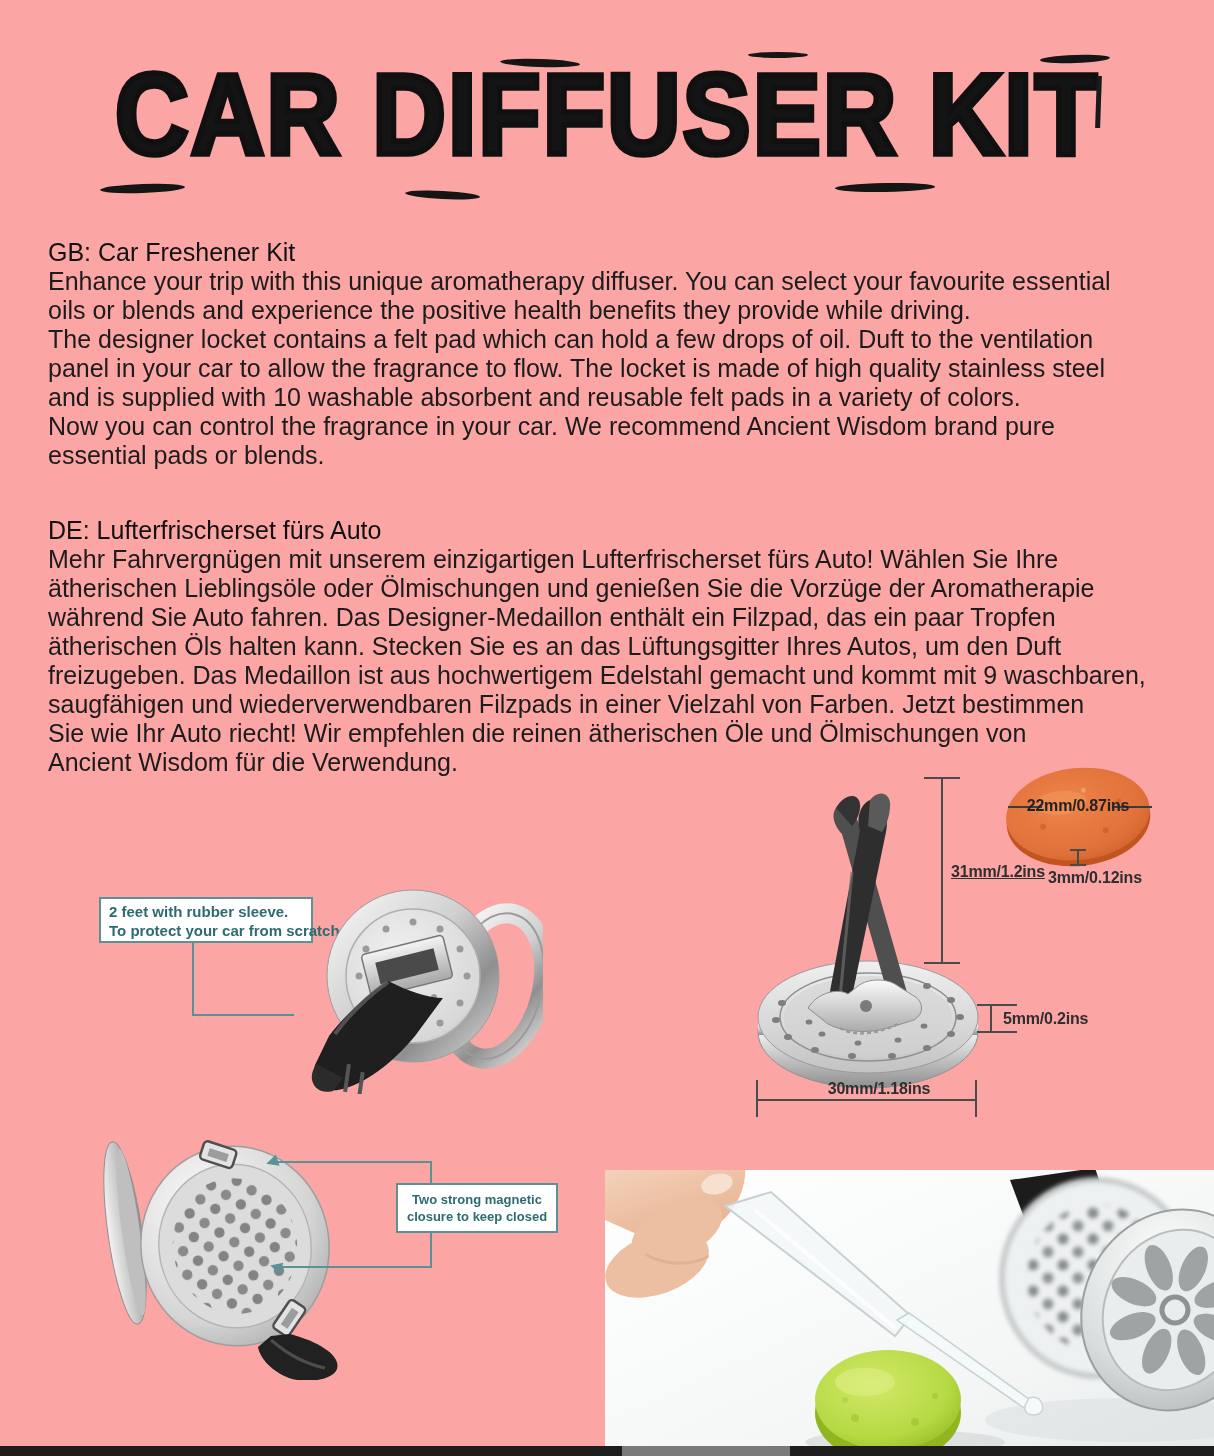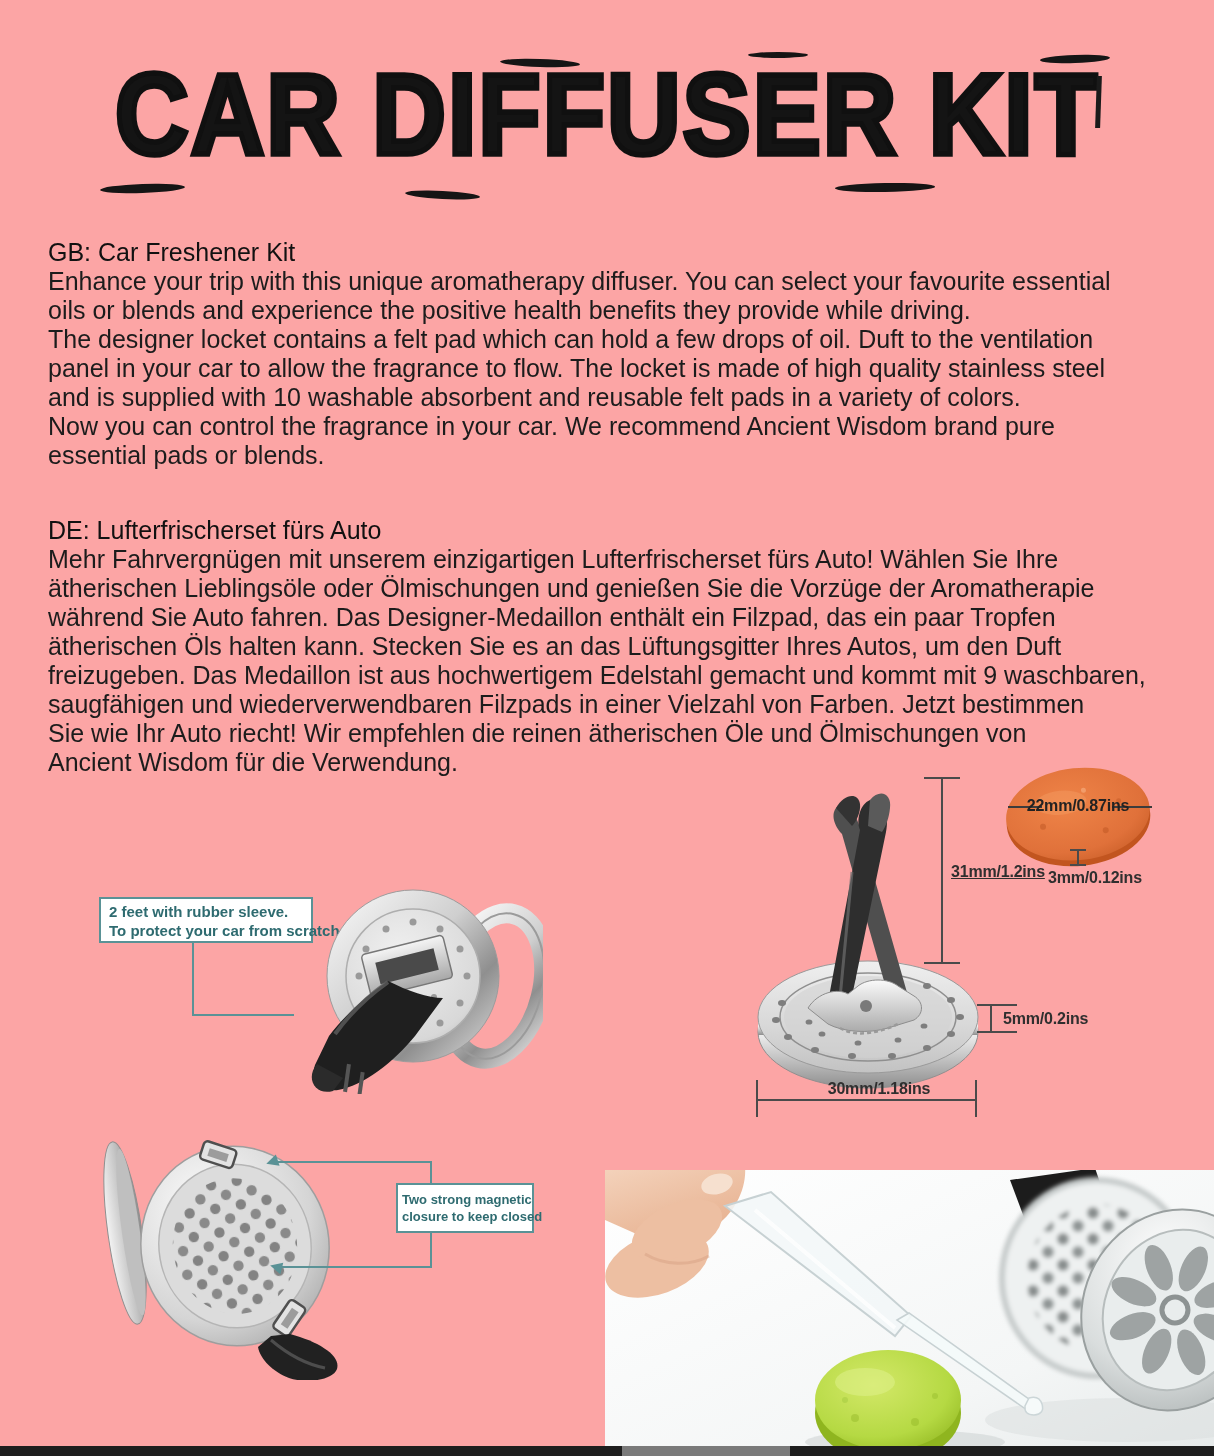--- a/index.html
+++ b/index.html
@@ -265,21 +265,21 @@
       <g transform="rotate(-46 192 198)">
         <rect x="174" y="188" width="34" height="19" rx="4" fill="#e3e3e3" stroke="#4f4f4f" stroke-width="2.5"></rect>
         <rect x="181" y="194" width="20" height="8" fill="#9c9c9c"></rect>
       </g>
     </g>
 
     <path d="M205,206 C235,214 256,228 252,241 C248,252 222,256 204,250 C188,244 175,231 173,219 L186,208 Z" fill="#212121"></path>
     <path d="M186,212 C200,224 220,236 240,240" stroke="#4d4d4d" stroke-width="3" fill="none"></path>
   </svg>
 
-  <div class="notebox" style="left:396px;top:1183px;width:138px;height:50px;padding:6px 4px;font-size:13px;line-height:17px;text-align:center;">
+  <div class="notebox" style="left:396px;top:1183px;width:162px;height:50px;padding:6px 4px;font-size:13px;line-height:17px;text-align:center;">
     <span>Two strong magnetic</span>
     <span>closure to keep closed</span>
   </div>
   <div class="conn" style="left:276px;top:1161px;width:156px;height:2px;"></div>
   <div class="conn" style="left:430px;top:1161px;width:2px;height:24px;"></div>
   <div class="conn" style="left:280px;top:1266px;width:152px;height:2px;"></div>
   <div class="conn" style="left:430px;top:1231px;width:2px;height:37px;"></div>
   <div class="arrow" style="left:266px;top:1156px;border-width:6px 12px 6px 0;border-color:transparent #5a9296 transparent transparent;transform:rotate(-18deg);"></div>
   <div class="arrow" style="left:270px;top:1261px;border-width:6px 12px 6px 0;border-color:transparent #5a9296 transparent transparent;transform:rotate(14deg);"></div>
 

